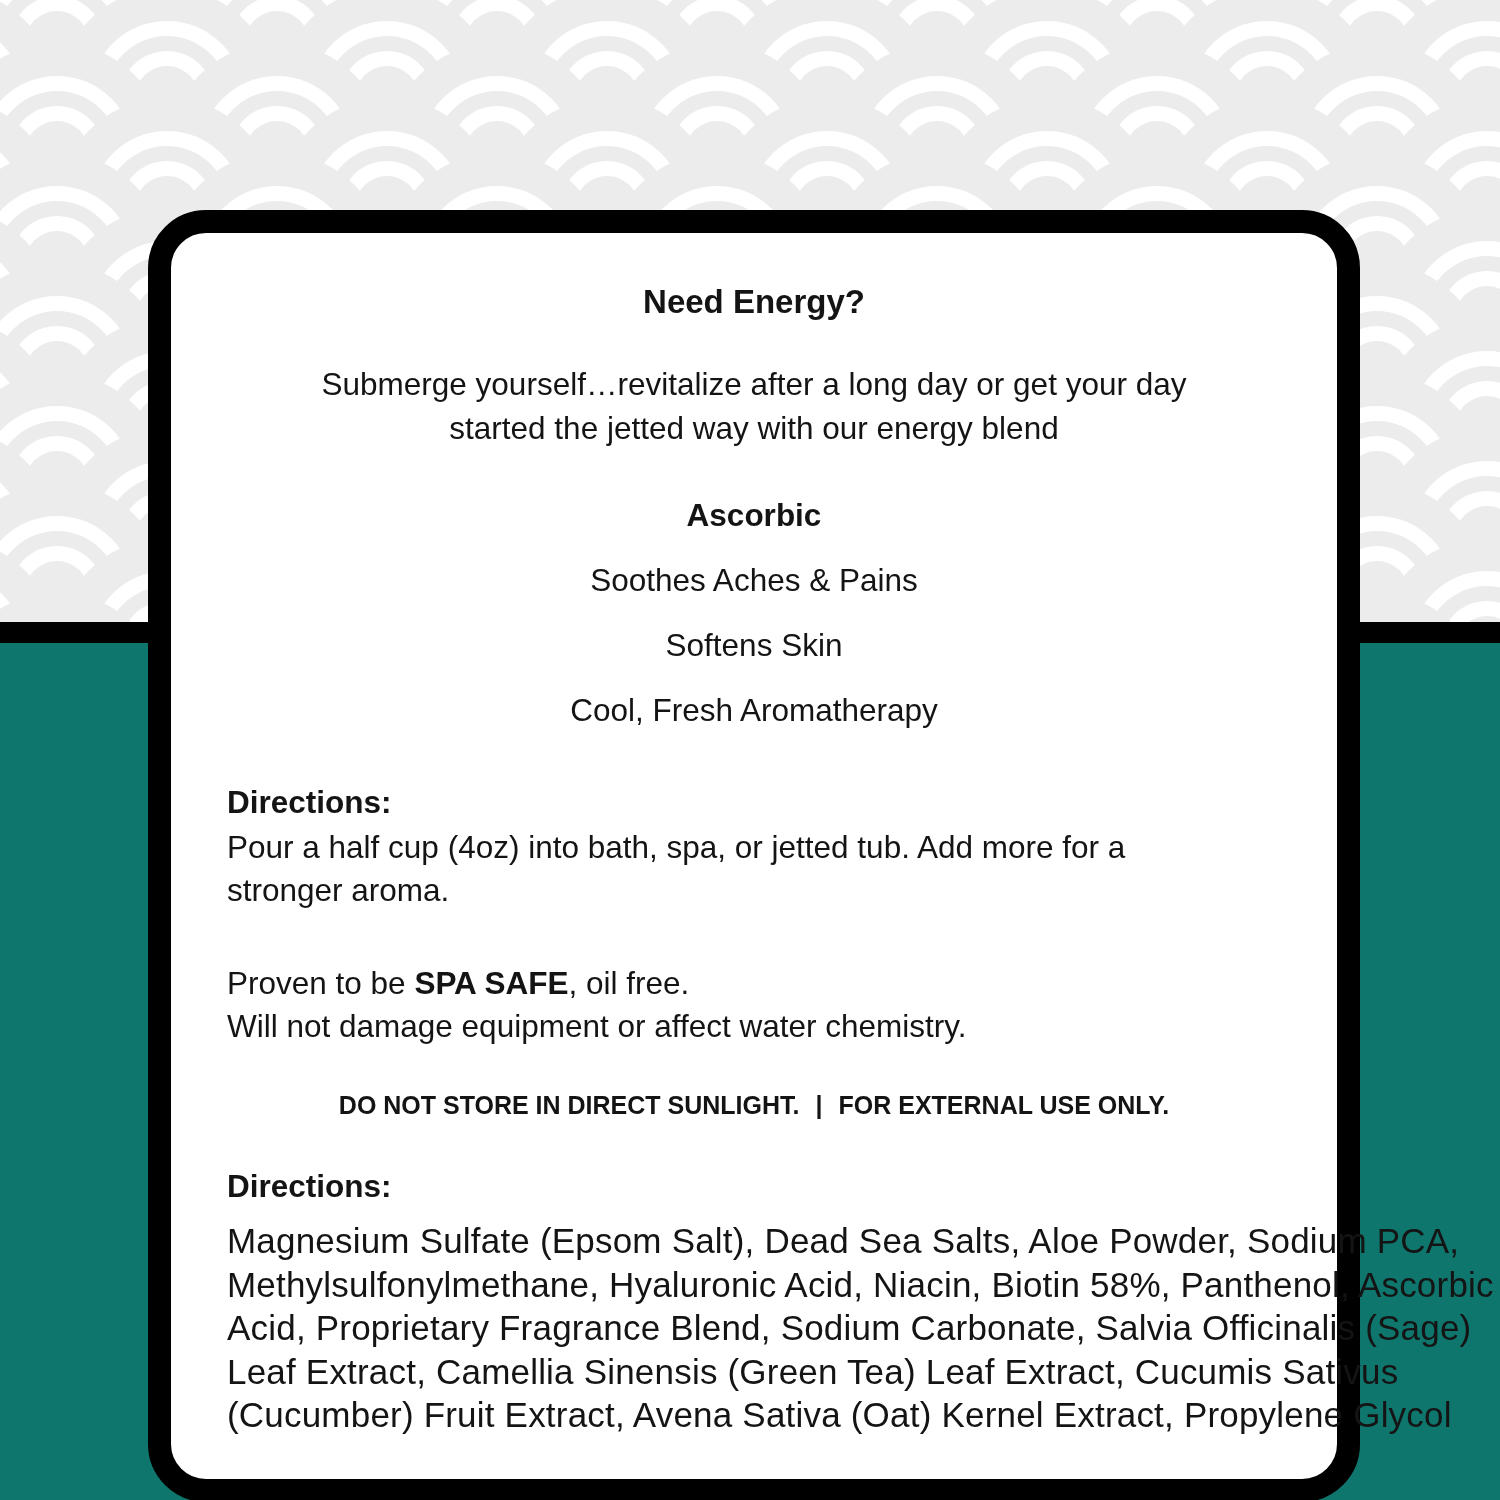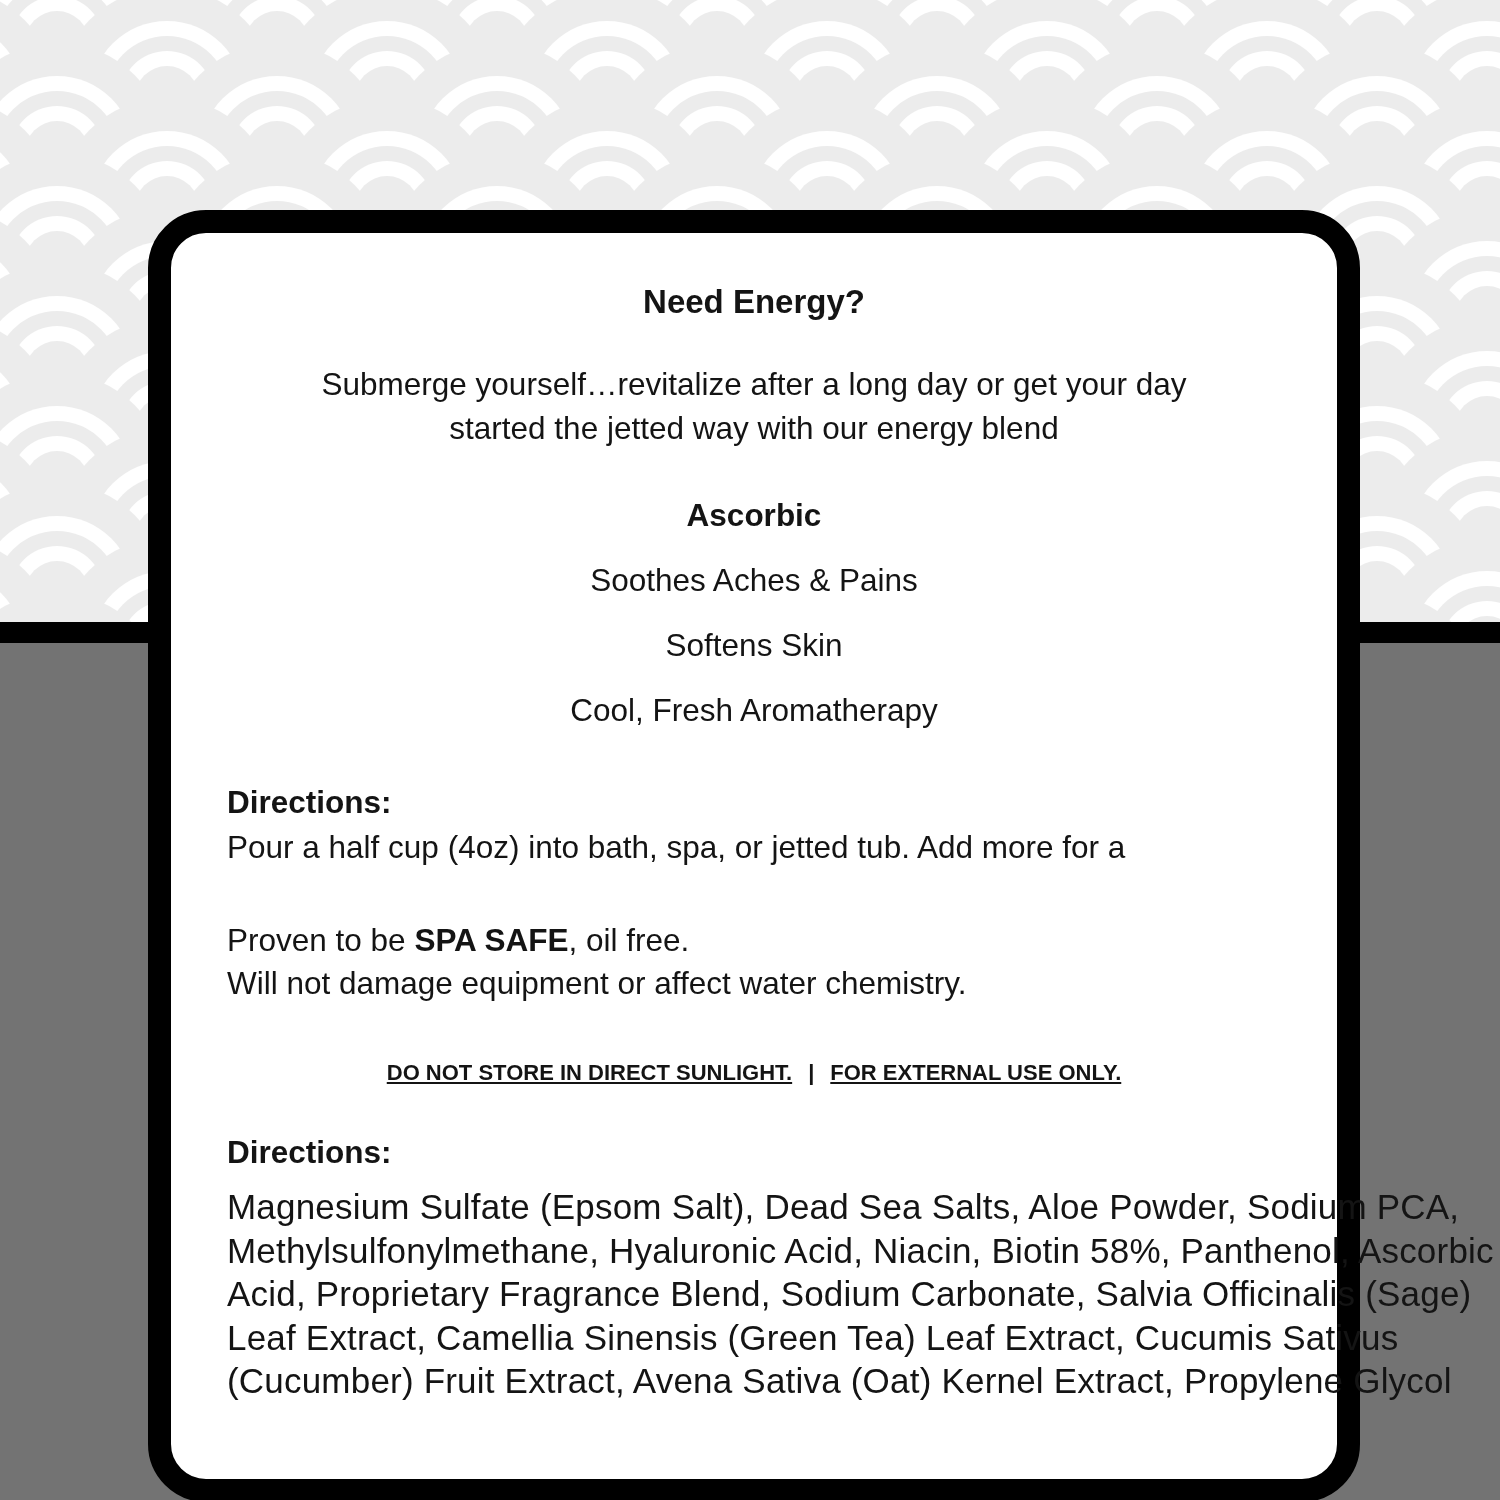--- a/index.html
+++ b/index.html
@@ -1,38 +1,38 @@
 <!DOCTYPE html>
 <html><head>
 <meta charset="utf-8">
 <style>
   html,body{margin:0;padding:0;background:#ffffff;}
   .stage{
     position:relative;width:1500px;height:1500px;overflow:hidden;
-    background:#737373;color:#141414;
+    background:#0f766e;color:#141414;
     font-family:"Liberation Sans",sans-serif;
   }
   .pattern-area{position:absolute;top:0;left:0;width:1500px;height:622px;}
   .divider-bar{position:absolute;top:622px;left:0;width:1500px;height:21px;background:#000000;}
   .card{
     position:absolute;left:148px;top:210px;width:1212px;height:1292px;
     box-sizing:border-box;background:#ffffff;border:23px solid #000000;
     border-radius:58px;padding:0 56px;
   }
   .h-main{margin:50px 0 0;font-size:33px;font-weight:bold;text-align:center;}
   .intro{margin-top:41px;text-align:center;}
   .intro .line{margin:0;font-size:31.5px;line-height:44px;white-space:nowrap;}
   .benefits-title{margin:47px 0 0;font-size:31.5px;font-weight:bold;text-align:center;}
   .benefit{margin:28px 0 0;font-size:31.5px;text-align:center;}
   .section-label{margin:55px 0 0;font-size:31.5px;font-weight:bold;}
   .directions-text{margin-top:5px;}
   .body-line{margin:0;font-size:31.5px;line-height:43px;white-space:nowrap;}
   .spa-line{margin:50px 0 0;font-size:31.5px;line-height:43px;}
   .chem-line{margin:0;font-size:31.5px;line-height:43px;}
-  .warning{margin:55px 0 0;text-align:center;font-size:22px;font-weight:bold;white-space:nowrap;text-decoration:underline;}
+  .warning{margin:43px 0 0;text-align:center;font-size:25px;font-weight:bold;white-space:nowrap;}
   .warning .sep{margin:0 16px;}
   .ingredients-label{margin:48px 0 0;font-size:31.5px;font-weight:bold;}
   .ingredients-text{margin-top:14px;}
   .ing-line{margin:0;font-size:35px;line-height:43.5px;white-space:nowrap;letter-spacing:0.2px;}
 </style>
 </head>
 <body>
 
 <div class="stage">
 
@@ -83,20 +83,21 @@
     <p class="benefit">Soothes Aches &amp; Pains</p>
         <p class="benefit">Softens Skin</p>
         <p class="benefit">Cool, Fresh Aromatherapy</p>
       </div>
 
     <h3 class="section-label">Directions:</h3>
 
     <div class="directions-text">
 
     <p class="body-line">Pour a half cup (4oz) into bath, spa, or jetted tub. Add more for a</p>
+        <p class="body-line">stronger aroma.</p>
       </div>
 
     <p class="spa-line"><span>Proven to be </span><strong>SPA SAFE</strong><span>, oil free.</span></p>
     <p class="chem-line">Will not damage equipment or affect water chemistry.</p>
 
     <p class="warning"><span>DO NOT STORE IN DIRECT SUNLIGHT.</span><span class="sep">|</span><span>FOR EXTERNAL USE ONLY.</span></p>
 
     <h3 class="ingredients-label">Directions:</h3>
 
     <div class="ingredients-text">

